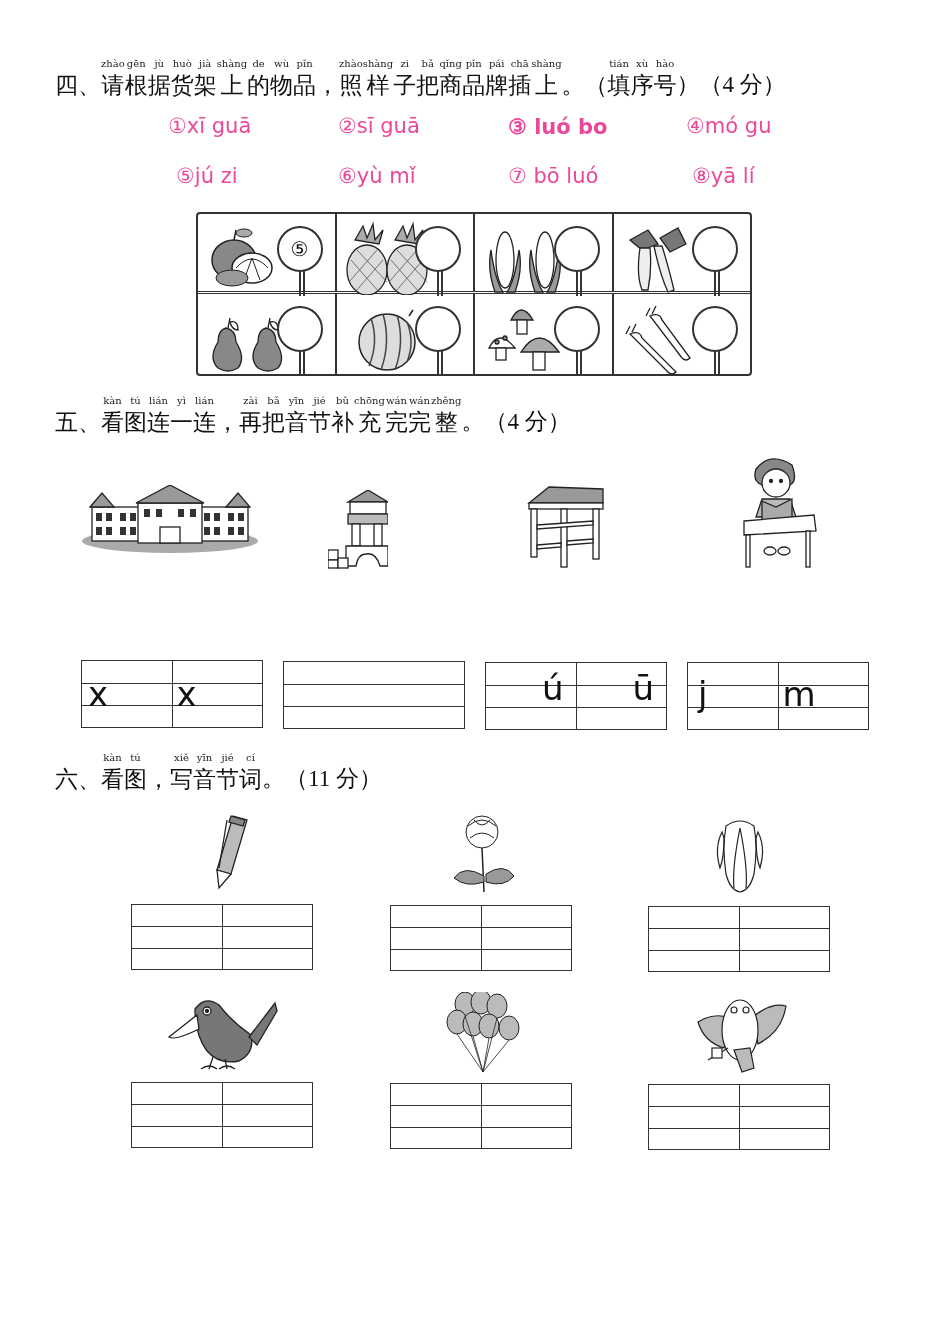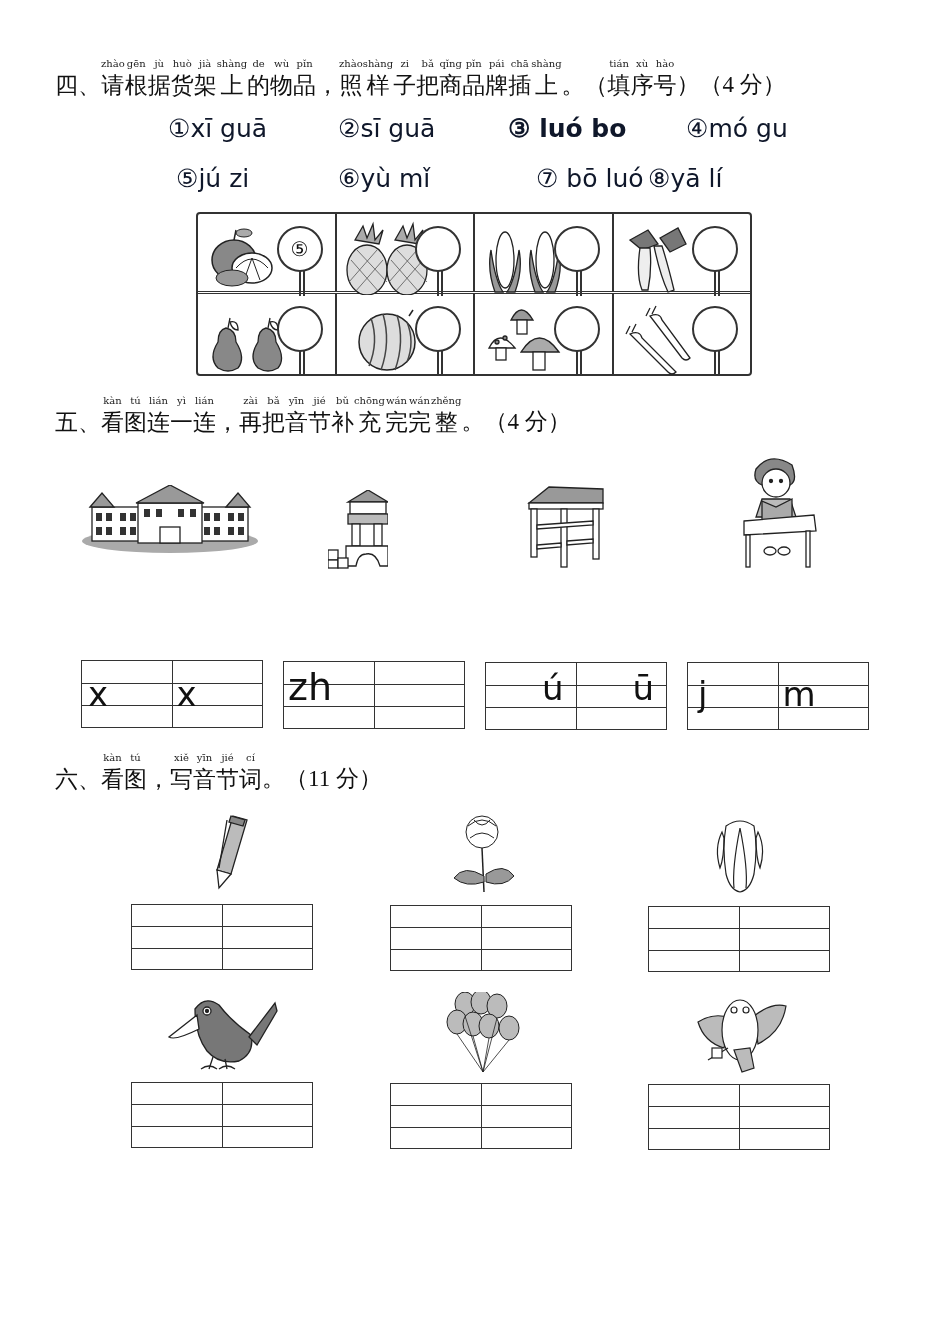--- a/index.html
+++ b/index.html
@@ -11,21 +11,21 @@
   .heading { position: absolute; left: 55px; display: flex; align-items: flex-end; }
   .heading .num { font-size: 23px; line-height: 30px; font-family: "DejaVu Sans", sans-serif; }
   .heading .chars { display: flex; align-items: flex-end; }
   .rb { display: inline-flex; flex-direction: column; align-items: center; }
   .rb .py { font-family: "DejaVu Serif", "Liberation Serif", serif; font-size: 10px; line-height: 12px; white-space: nowrap; color: #222; }
   .rb .hz { font-size: 23px; line-height: 30px; }
   .plain { font-size: 23px; line-height: 30px; white-space: pre; }
   .score { font-family: "Liberation Serif", "DejaVu Serif", serif; }
 
   
-  .opt { position: absolute; font-size: 25px; font-family: "DejaVu Sans", sans-serif; color: #0f172a; white-space: nowrap; }
+  .opt { position: absolute; font-size: 21px; font-family: "DejaVu Sans", sans-serif; color: #ec4899; white-space: nowrap; }
   .opt .circ { font-family: "DejaVu Serif", serif; }
 
   
   .shelf { position: absolute; left: 196px; top: 212px; width: 556px; height: 164px;
            border: 2px solid #333; border-radius: 4px; box-sizing: border-box; }
   .shelf-row { position: absolute; left: 0; width: 100%; height: 50%; display: flex; }
   .shelf-row.r1 { top: 0; border-bottom: 3px double #333; box-sizing: border-box; }
   .shelf-row.r2 { top: 50%; }
   .cell { flex: 1; border-right: 2px solid #333; position: relative; box-sizing: border-box; }
   .cell:last-child { border-right: none; }
@@ -141,22 +141,22 @@
   <span class="plain score">）（4 分）</span>
 </div>
 
 <div>
   <div class="opt" style="left:168px;top:114px;"><span class="circ">①</span><span>xī guā</span></div>
   <div class="opt" style="left:338px;top:114px;"><span class="circ">②</span><span>sī guā</span></div>
   <div class="opt" style="left:508px;top:114px;font-weight:bold;"><span class="circ">③</span><span> luó bo</span></div>
   <div class="opt" style="left:686px;top:114px;"><span class="circ">④</span><span>mó gu</span></div>
   <div class="opt" style="left:176px;top:164px;"><span class="circ">⑤</span><span>jú zi</span></div>
   <div class="opt" style="left:338px;top:164px;"><span class="circ">⑥</span><span>yù mǐ</span></div>
-  <div class="opt" style="left:508px;top:164px;margin-left:28px;"><span class="circ">⑦</span><span> bō luó</span></div>
-  <div class="opt" style="left:648px;top:164px;"><span class="circ">⑧</span><span>yā lí</span></div>
+  <div class="opt" style="left:508px;top:164px;"><span class="circ">⑦</span><span> bō luó</span></div>
+  <div class="opt" style="left:692px;top:164px;"><span class="circ">⑧</span><span>yā lí</span></div>
 </div>
 
 <div class="shelf">
   <div class="shelf-row r1">
     <div class="cell">
       <svg class="art" width="80" height="70">
         <ellipse cx="30" cy="40" rx="22" ry="20" fill="#888" stroke="#222" stroke-width="1.5"></ellipse>
         <ellipse cx="48" cy="48" rx="20" ry="15" fill="#fff" stroke="#222" stroke-width="1.5"></ellipse>
         <path d="M32 48 Q48 30 64 48" fill="none" stroke="#222"></path>
           <path d="M40 60 L48 38 L56 60" fill="none" stroke="#222"></path>
@@ -417,25 +417,20 @@
   <div class="col">
     <div class="hline" style="top:22px"></div>
       <div class="hline" style="top:44px"></div>
     <span class="letter" style="left:4px;top:16px;font-size:34px;">x</span>
   </div>
 </div>
 <div class="grid" style="left:283px;top:661px;width:182px;height:68px;">
   <div class="col">
     <div class="hline" style="top:22px"></div>
       <div class="hline" style="top:44px"></div>
-    <span class="letter" style="left:4px;top:6px;font-size:38px;">zh</span>
-  </div>
-  <div class="col">
-    <div class="hline" style="top:22px"></div>
-      <div class="hline" style="top:44px"></div>
     <span class="letter" style="left:4px;top:6px;font-size:38px;"></span>
   </div>
 </div>
 <div class="grid" style="left:485px;top:662px;width:182px;height:68px;">
   <div class="col">
     <div class="hline" style="top:22px"></div>
       <div class="hline" style="top:44px"></div>
     <span class="letter" style="right:12px;top:8px;font-size:34px;">ú</span>
   </div>
   <div class="col">

